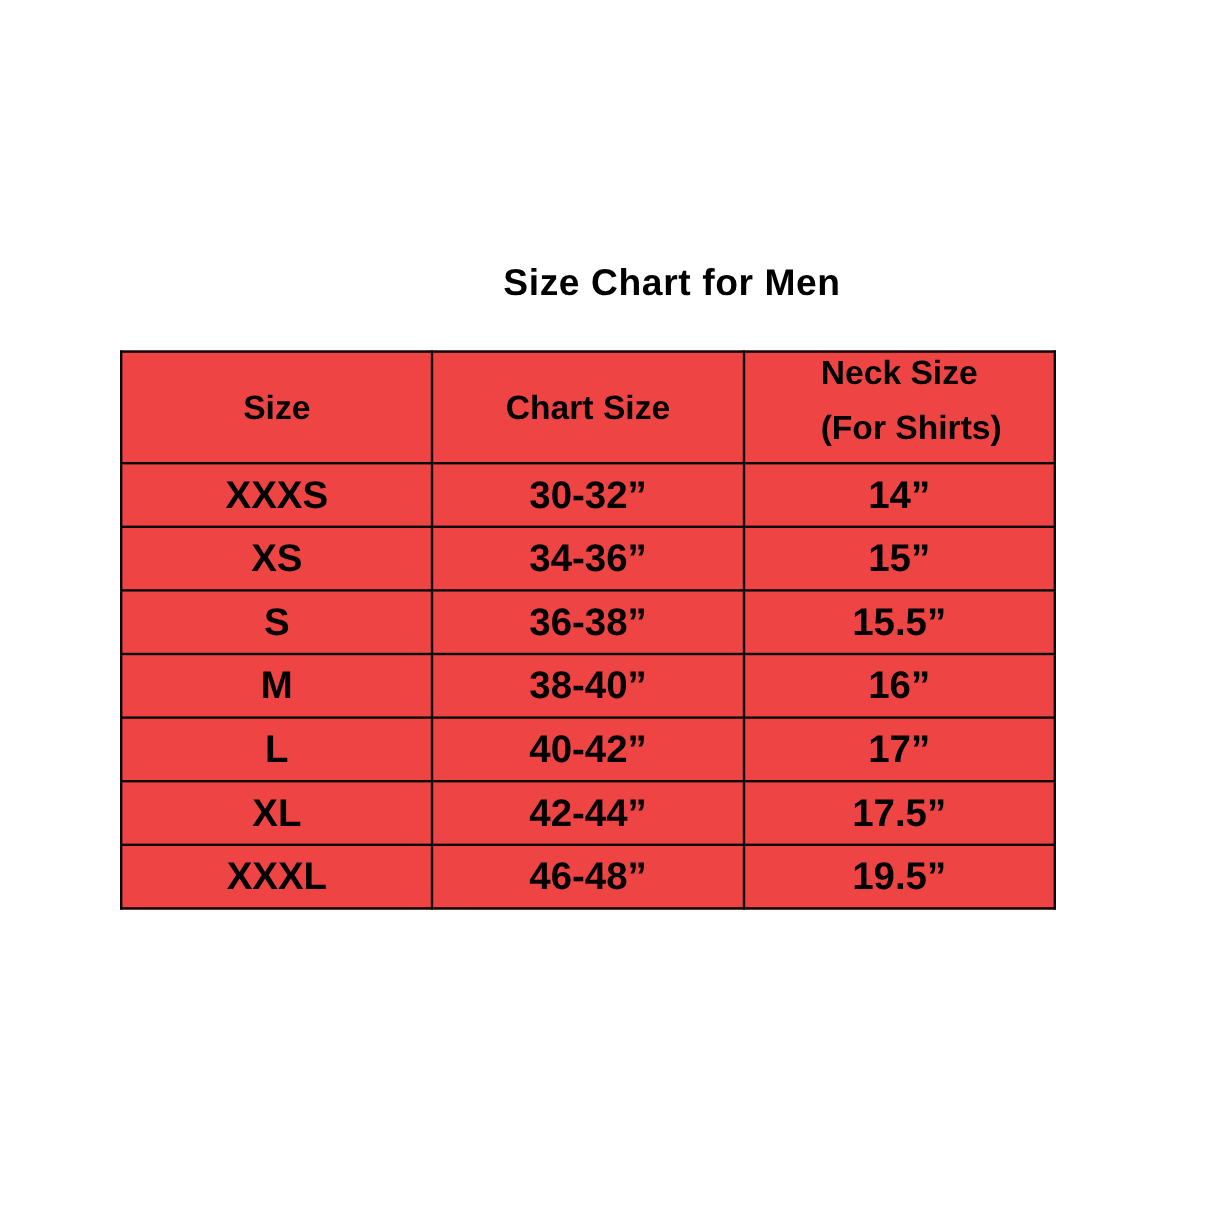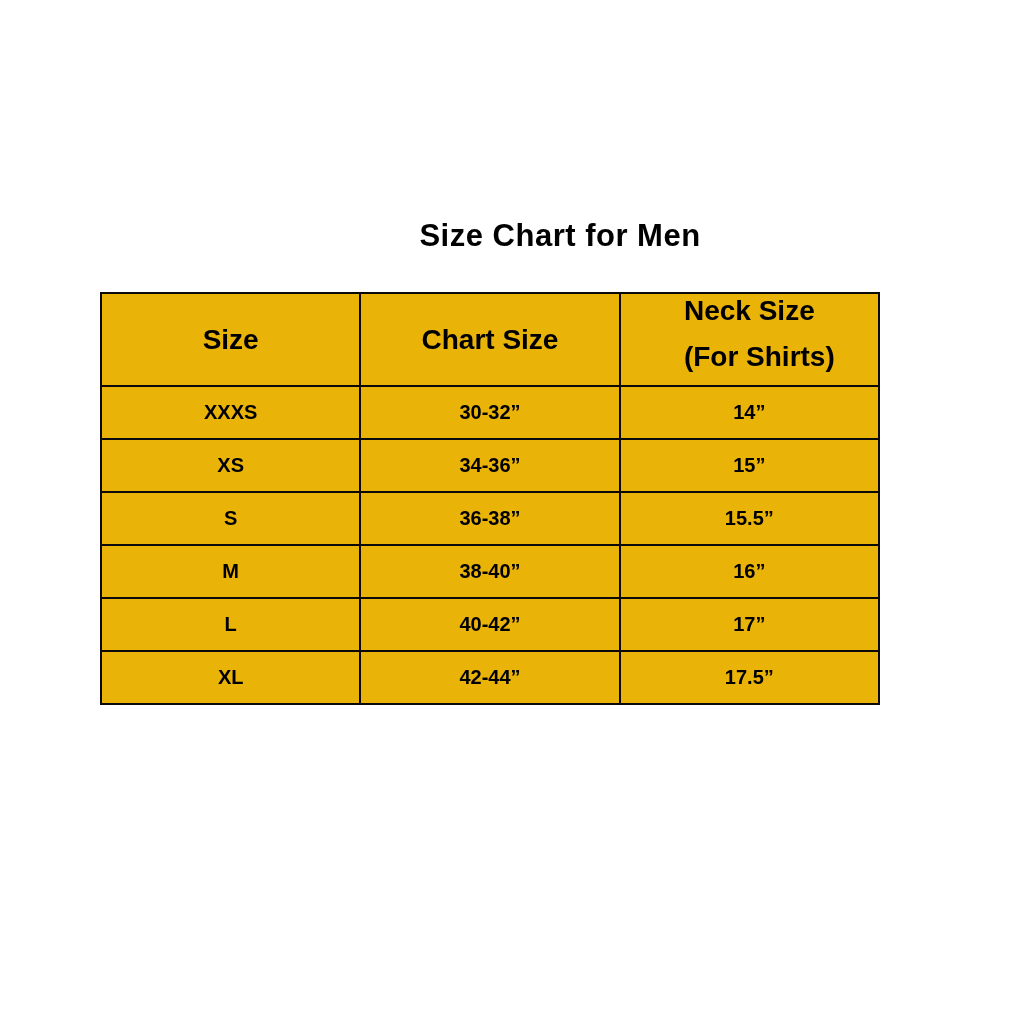--- a/index.html
+++ b/index.html
@@ -27,39 +27,39 @@
     letter-spacing: 0.5px;
     color: #000000;
   }
   table.size-chart {
     position: absolute;
     top: 244px;
     left: 52px;
     width: 780px;
     border-collapse: collapse;
     table-layout: fixed;
-    background: #eab308;
+    background: #ef4444;
   }
   table.size-chart th,
   table.size-chart td {
     border: 2px solid #0a0a0a;
     text-align: center;
     vertical-align: middle;
     font-weight: bold;
     color: #000000;
     padding: 0;
   }
   table.size-chart th {
     height: 90px;
     font-size: 28px;
     line-height: 1.2;
   }
   table.size-chart td {
     height: 53px;
-    font-size: 20px;
+    font-size: 32px;
     border-radius: 22px;
   }
   .header-sub { display: block; padding-left: 20px; }
   .header-sub:empty { display: none; }
 </style>
 </head>
 <body>
 
 <div class="page">
 
@@ -104,16 +104,21 @@
       <tr>
         <td>L</td>
         <td>40-42”</td>
         <td>17”</td>
       </tr>
       <tr>
         <td>XL</td>
         <td>42-44”</td>
         <td>17.5”</td>
       </tr>
+      <tr>
+        <td>XXXL</td>
+        <td>46-48”</td>
+        <td>19.5”</td>
+      </tr>
     </tbody>
   </table>
 
 </div>
 
 </body></html>

